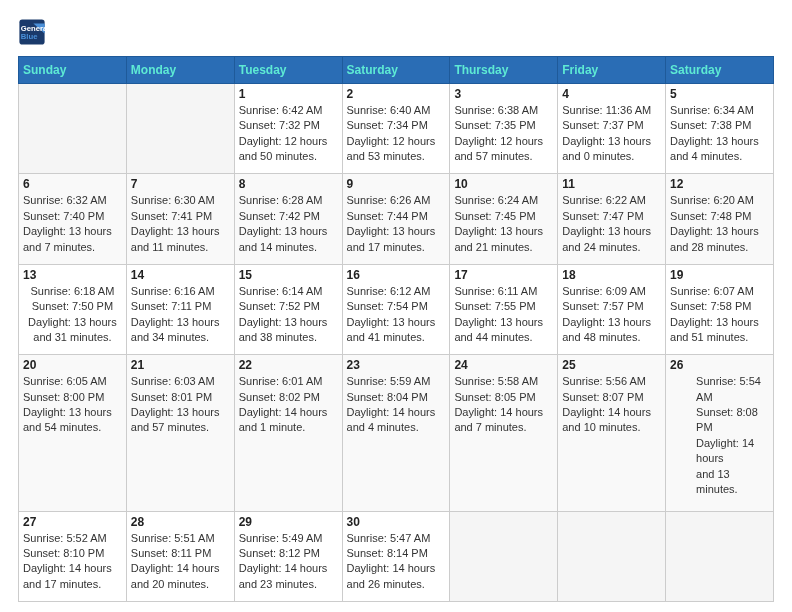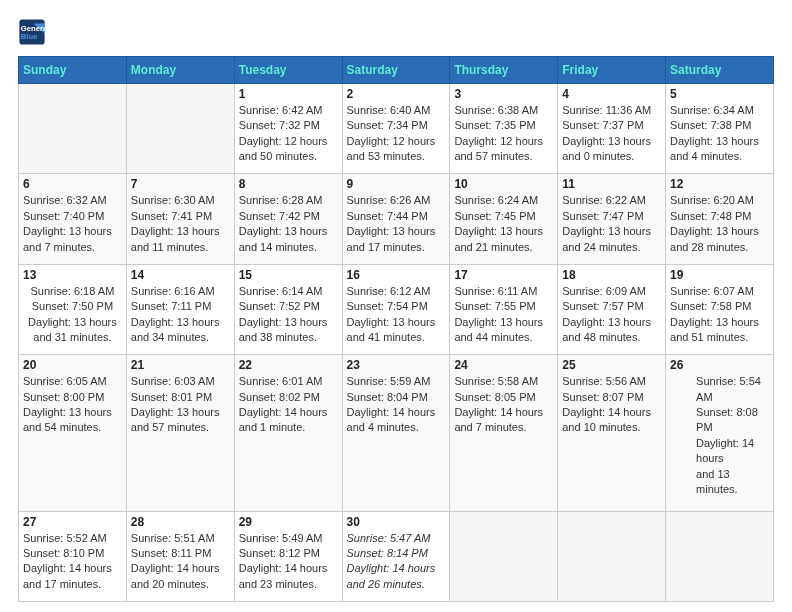--- a/index.html
+++ b/index.html
@@ -330,21 +330,21 @@
           </td>
           <td>
             <span class="day-num">29</span>
             <div class="day-info" style="white-space: pre-line;">Sunrise: 5:49 AM
 Sunset: 8:12 PM
 Daylight: 14 hours
 and 23 minutes.</div>
           </td>
           <td>
             <span class="day-num">30</span>
-            <div class="day-info" style="white-space: pre-line; font-style: italic;">Sunrise: 5:47 AM
+            <div class="day-info" style="white-space: pre-line;">Sunrise: 5:47 AM
 Sunset: 8:14 PM
 Daylight: 14 hours
 and 26 minutes.</div>
           </td>
           <td class="empty"></td>
           <td class="empty"></td>
           <td class="empty"></td>
         </tr>
       </tbody>
   </table>

